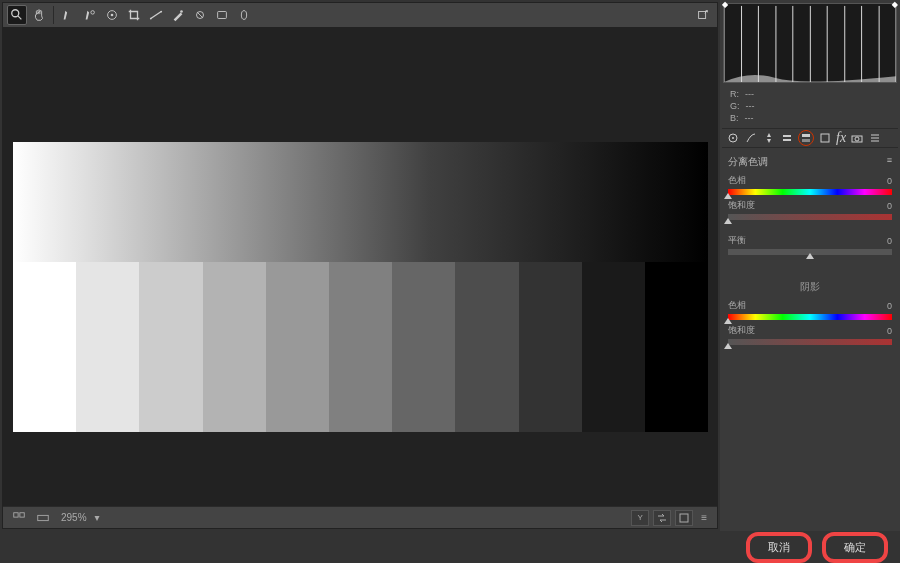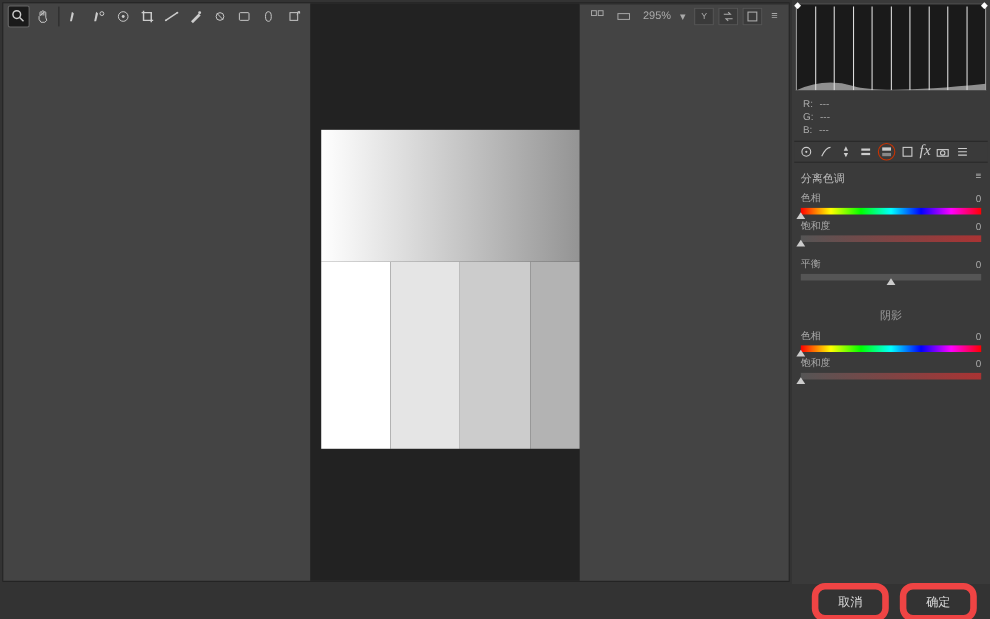--- a/index.html
+++ b/index.html
@@ -1,20 +1,20 @@
 <!DOCTYPE html>
 <html><head>
 <meta charset="utf-8">
 <style>
 * { box-sizing: border-box; margin: 0; padding: 0; font-family: sans-serif; }
 body { background: #333; width: 900px; height: 563px; overflow: hidden; color: #aaa; font-size: 10px; }
 
 .app { display: flex; flex-direction: column; height: 100%; }
 .main-area { display: flex; flex: 1; min-height: 0; }
-.left-pane { flex: 1; min-width: 0; background: #444; border: 1px solid #222; margin: 2px; display: flex; flex-direction: row; }
+.left-pane { flex: 1; min-width: 0; background: #444; border: 1px solid #222; margin: 2px; display: flex; flex-direction: column; }
 .right-pane { width: 180px; background: #3a3a3a; display: flex; flex-direction: column; padding: 2px; }
 
 .toolbar { display: flex; align-items: center; height: 24px; padding: 2px 4px; gap: 2px; }
 .tool-btn { width: 20px; height: 20px; display: flex; align-items: center; justify-content: center; cursor: pointer; border-radius: 2px; }
 .tool-btn.selected { background: #1a1a1a; border: 1px solid #666; }
 .tool-btn svg { width: 14px; height: 14px; fill: #ccc; }
 .toolbar-sep { border-left: 1px solid #2a2a2a; height: 18px; margin: 0 2px; }
 .toolbar .spacer { flex: 1; }
 
 .canvas-area { flex: 1; background: #222; position: relative; overflow: hidden; }
@@ -47,21 +47,21 @@
 .section-header { text-align: center; font-size: 10px; color: #999; padding: 3px 0; }
 .slider-row { padding: 2px 0; }
 .slider-label-row { display: flex; justify-content: space-between; font-size: 9px; padding-bottom: 2px; align-items: center; }
 .slider-track { height: 6px; position: relative; cursor: pointer; }
 .slider-track.hue { background: linear-gradient(to right, red, yellow, lime, cyan, blue, magenta, red); }
 .slider-track.gray-red { background: linear-gradient(to right, #555, #a33); }
 .slider-track.gray { background: #555; }
 .slider-thumb { position: absolute; top: 4px; width: 0; height: 0; border-left: 4px solid transparent; border-right: 4px solid transparent; border-bottom: 6px solid #ccc; transform: translateX(-4px); }
 
 .bottom-bar { display: flex; justify-content: flex-end; align-items: center; height: 32px; padding: 0 12px; gap: 10px; }
-.btn { border: 6px solid #ef4444; background: transparent; color: #ddd; padding: 4px 18px; border-radius: 12px; font-size: 11px; cursor: pointer; }
+.btn { border: 4px solid #ef4444; background: transparent; color: #ddd; padding: 4px 18px; border-radius: 12px; font-size: 11px; cursor: pointer; }
 </style>
 </head>
 <body>
 
 <div class="app">
   <div class="main-area">
     <div class="left-pane">
       <div class="toolbar">
         <div class="tool-btn selected">
             <svg viewBox="0 0 16 16">

